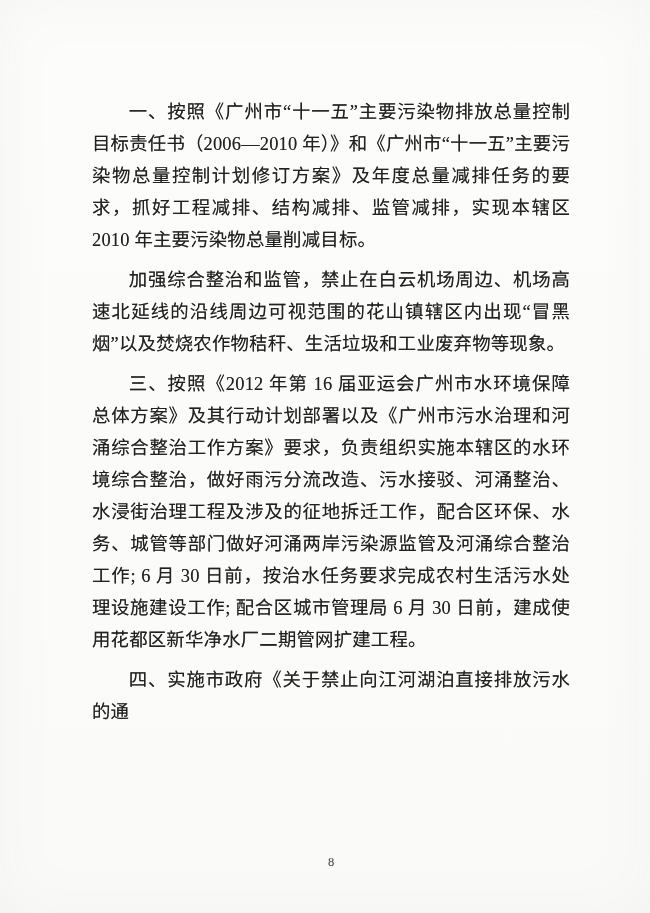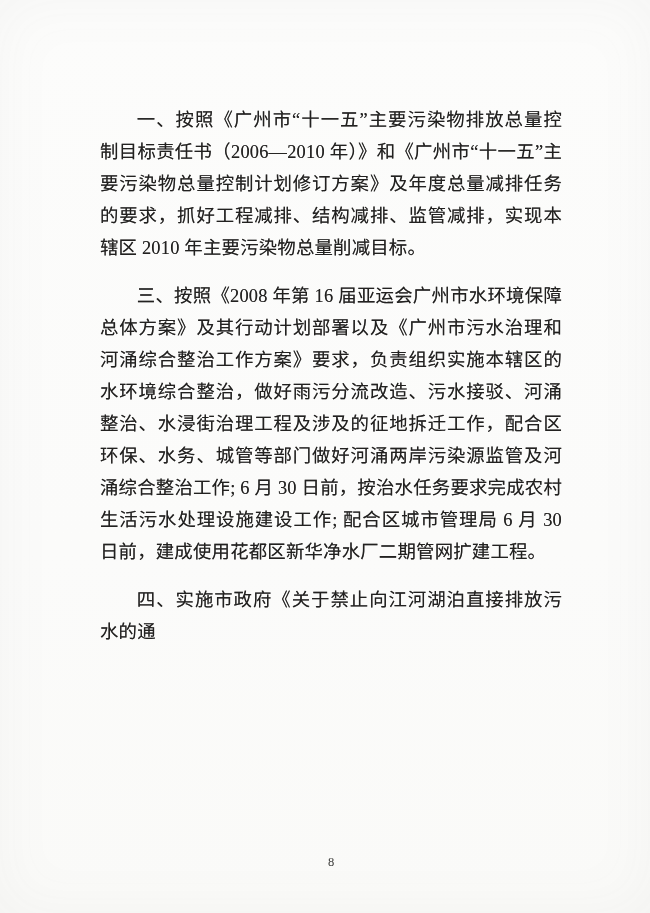--- a/index.html
+++ b/index.html
@@ -27,37 +27,38 @@
     width: 494px;
     color: #222120;
     font-size: 18.4px;
     line-height: 32px;
     text-align: justify;
     letter-spacing: 0.2px;
     
     text-shadow: 0 0 0.4px rgba(34,33,32,0.55);
   }
   .text-block p {
-    margin: 16px;
+    margin: 8px;
     text-indent: 2em;
   }
   .page-number {
     position: absolute;
     left: 84px;
     top: 855px;
     width: 494px;
     text-align: center;
     font-size: 12.5px;
     color: #3a3a38;
     letter-spacing: 0;
   }
 </style>
 </head>
 <body>
 
 <div class="scan-page">
   <div class="text-block">
     <p>一、按照《广州市“十一五”主要污染物排放总量控制目标责任书（2006—2010 年）》和《广州市“十一五”主要污染物总量控制计划修订方案》及年度总量减排任务的要求，抓好工程减排、结构减排、监管减排，实现本辖区 2010 年主要污染物总量削减目标。</p>
-    <p>三、按照《2008 年第 16 届亚运会广州市水环境保障总体方案》及其行动计划部署以及《广州市污水治理和河涌综合整治工作方案》要求，负责组织实施本辖区的水环境综合整治，做好雨污分流改造、污水接驳、河涌整治、水浸街治理工程及涉及的征地拆迁工作，配合区环保、水务、城管等部门做好河涌两岸污染源监管及河涌综合整治工作; 6 月 30 日前，按治水任务要求完成农村生活污水处理设施建设工作; 配合区城市管理局 6 月 30 日前，建成使用花都区新华净水厂二期管网扩建工程。</p>
+    <p>加强综合整治和监管，禁止在白云机场周边、机场高速北延线的沿线周边可视范围的花山镇辖区内出现“冒黑烟”以及焚烧农作物秸秆、生活垃圾和工业废弃物等现象。</p>
+    <p>三、按照《2012 年第 16 届亚运会广州市水环境保障总体方案》及其行动计划部署以及《广州市污水治理和河涌综合整治工作方案》要求，负责组织实施本辖区的水环境综合整治，做好雨污分流改造、污水接驳、河涌整治、水浸街治理工程及涉及的征地拆迁工作，配合区环保、水务、城管等部门做好河涌两岸污染源监管及河涌综合整治工作; 6 月 30 日前，按治水任务要求完成农村生活污水处理设施建设工作; 配合区城市管理局 6 月 30 日前，建成使用花都区新华净水厂二期管网扩建工程。</p>
     <p>四、实施市政府《关于禁止向江河湖泊直接排放污水的通</p>
   </div>
   <div class="page-number">8</div>
 </div>
 
 </body></html>

